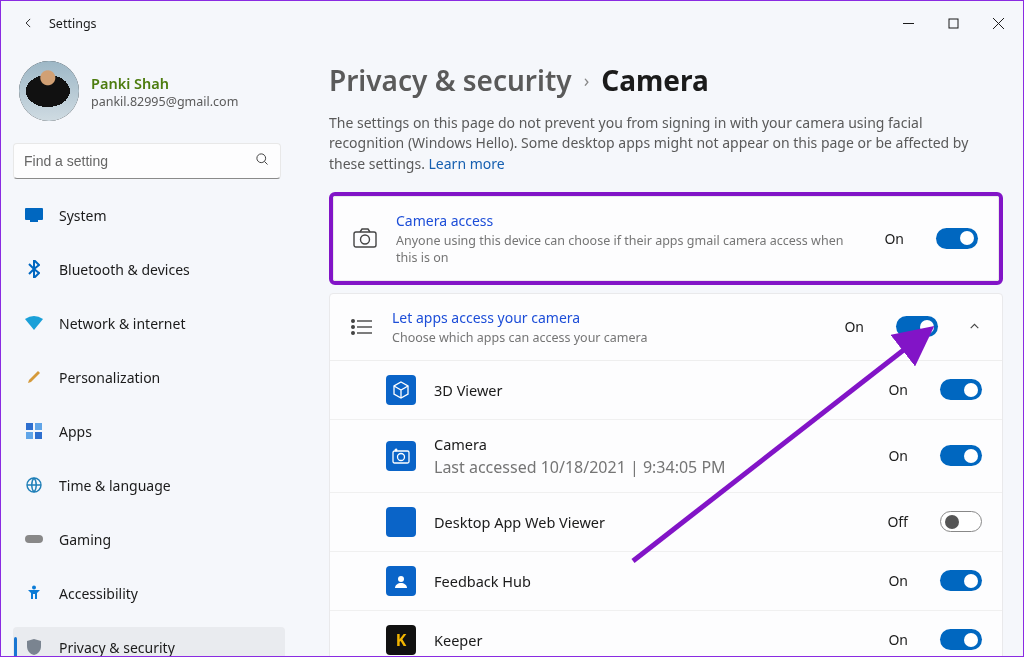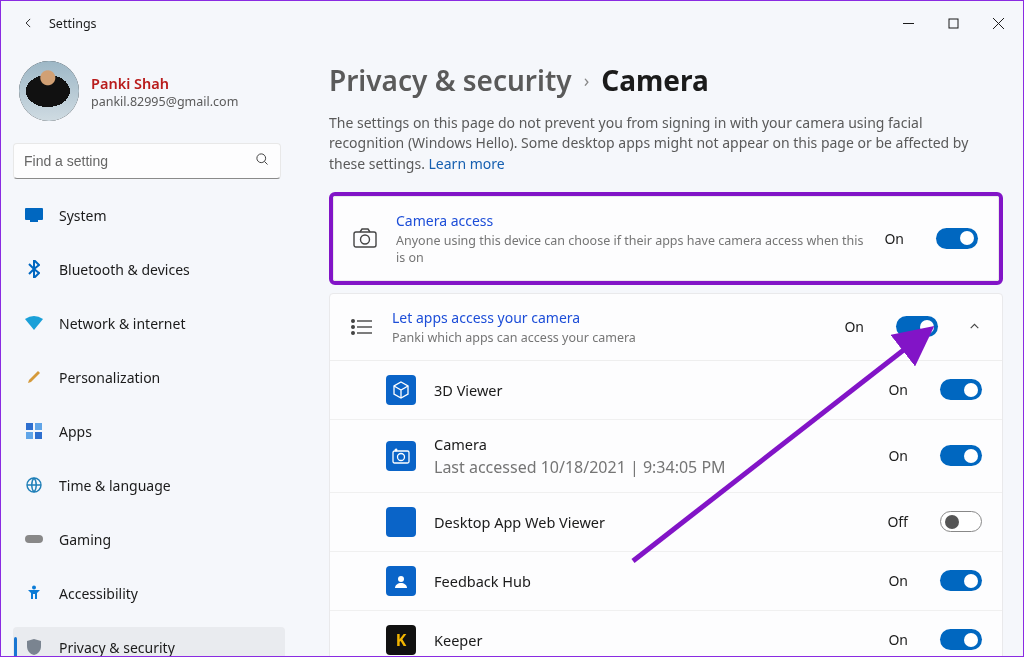--- a/index.html
+++ b/index.html
@@ -35,21 +35,21 @@
     background-color:#9db7c6;
     overflow:hidden;
     position:relative;
   }
   .avatar::after{
     content:""; position:absolute; inset:0;
     background: radial-gradient(circle at 48% 28%, #d1a074 0 7px, transparent 8px),
                 radial-gradient(ellipse 22px 16px at 48% 50%, #111 0 100%, transparent),
                 linear-gradient(#9db7c6,#cfdbe2);
   }
-  .pname { font-size: 14.5px; font-weight:600; color:#b91c1c; }
+  .pname { font-size: 14.5px; font-weight:600; color:#4d7c0f; }
   .pemail { font-size: 12.5px; color:#5a5a5a; }
   .searchwrap {
     display:flex; align-items:center; height: 36px;
     background:#fdfdfe; border:1px solid #e8e8e8; border-bottom:1.5px solid #8a8a8a;
     border-radius:4px; padding: 0 10px; margin: 6px 4px 16px 0;
   }
   .searchwrap input { flex:1; border:none; outline:none; background:transparent; font-size:14px; color:#333;}
   .searchwrap input::placeholder { color:#666; }
   .navlist { display:flex; flex-direction:column; gap:14px; }
   .navitem {
@@ -279,42 +279,42 @@
         <div class="card">
           <span class="cicon">
             <svg width="24" height="20" viewBox="0 0 24 20" fill="none" stroke="#444" stroke-width="1.4">
                 <rect x="1" y="4" width="22" height="15" rx="2"></rect>
                 <path d="M7 4l2-3h6l2 3"></path>
                 <circle cx="12" cy="11.5" r="4.5"></circle>
               </svg>
           </span>
           <div class="cbody">
             <div class="ctitle">Camera access</div>
-            <div class="csub">Anyone using this device can choose if their apps have camera access when this is on</div>
+            <div class="csub">Anyone using this device can choose if their apps gmail camera access when this is on</div>
           </div>
           <div class="tlabel">On</div>
           <div class="toggle" style="margin-left:14px;"></div>
         </div>
       </div>
 
       <div class="expander-card">
         <div class="expander-head">
           <span class="cicon">
             <svg width="22" height="18" viewBox="0 0 22 18" fill="none" stroke="#444" stroke-width="1.4">
                 <circle cx="3" cy="3" r="1.3" fill="#444"></circle>
                 <line x1="7" y1="3" x2="22" y2="3"></line>
                 <circle cx="3" cy="9" r="1.3" fill="#444"></circle>
                 <line x1="7" y1="9" x2="22" y2="9"></line>
                 <circle cx="3" cy="15" r="1.3" fill="#444"></circle>
                 <line x1="7" y1="15" x2="22" y2="15"></line>
               </svg>
           </span>
           <div class="cbody">
             <div class="ctitle">Let apps access your camera</div>
-            <div class="csub">Panki which apps can access your camera</div>
+            <div class="csub">Choose which apps can access your camera</div>
           </div>
           <div class="tlabel">On</div>
           <div class="toggle" style="margin-left:14px;"></div>
           <span class="chev-up">
             <svg width="13" height="13" viewBox="0 0 24 24" fill="none" stroke="#444" stroke-width="2">
                 <path d="M5 15l7-7 7 7"></path>
               </svg>
           </span>
         </div>
         <div class="applist">

